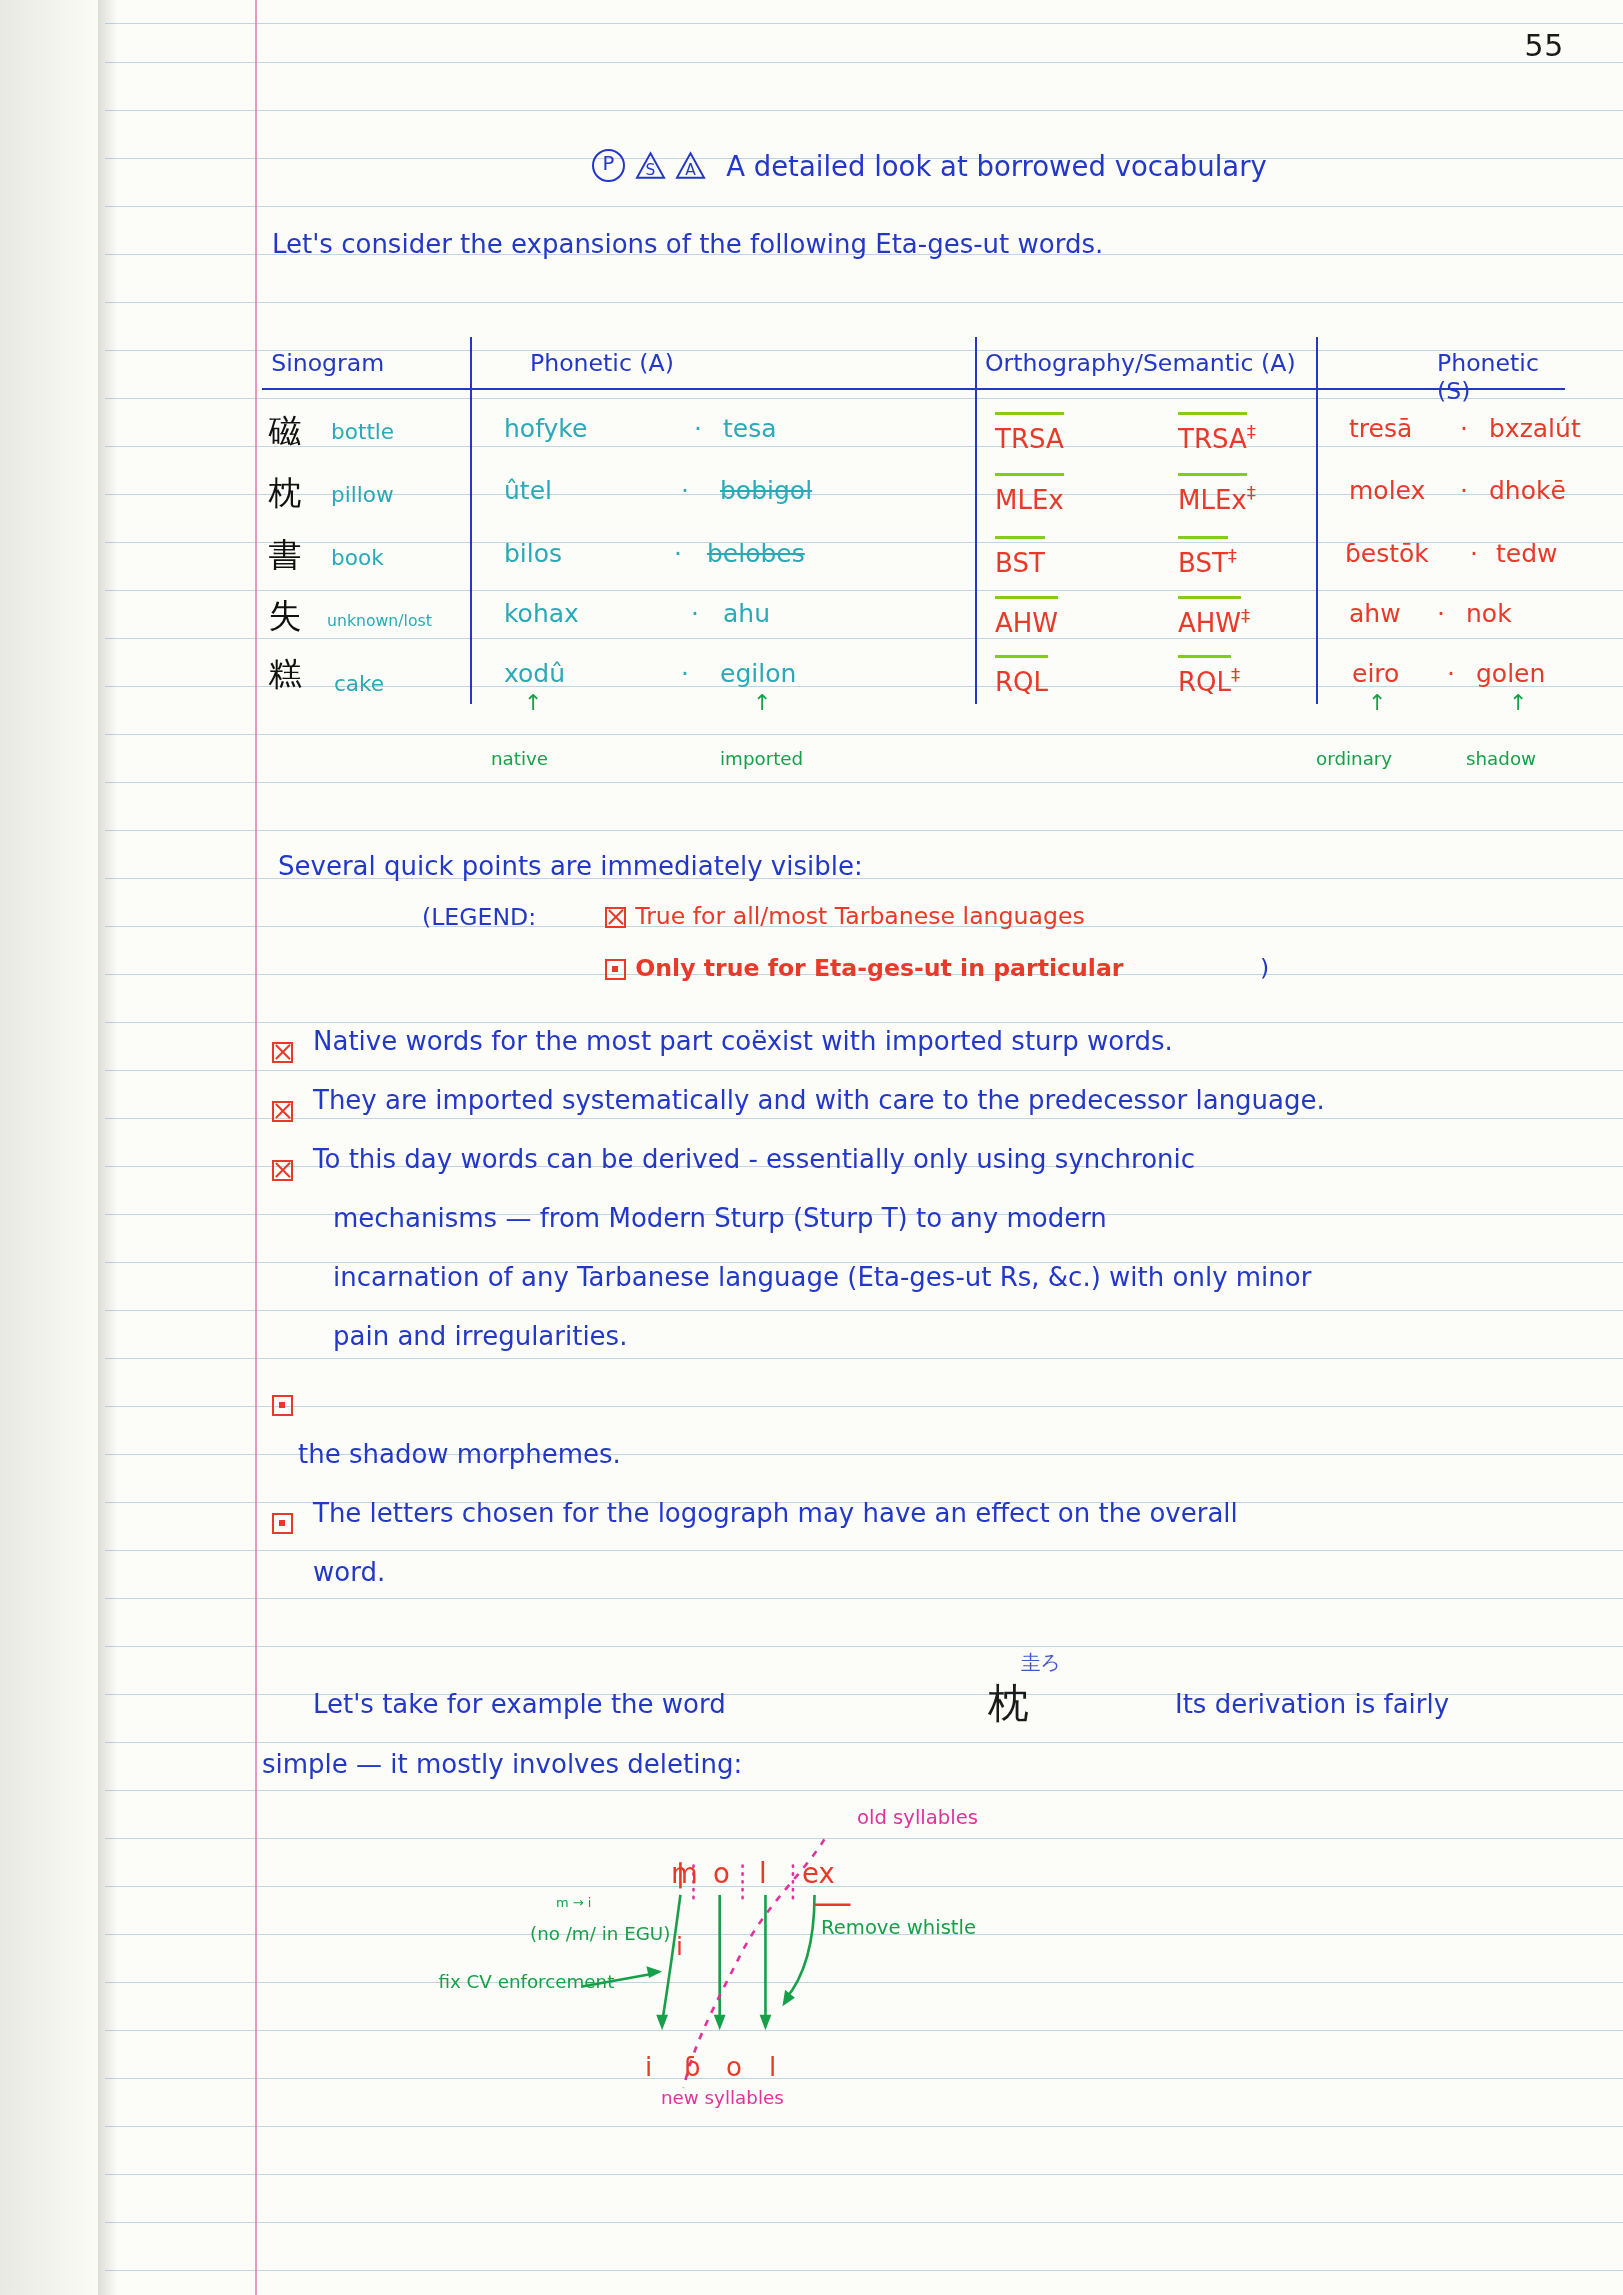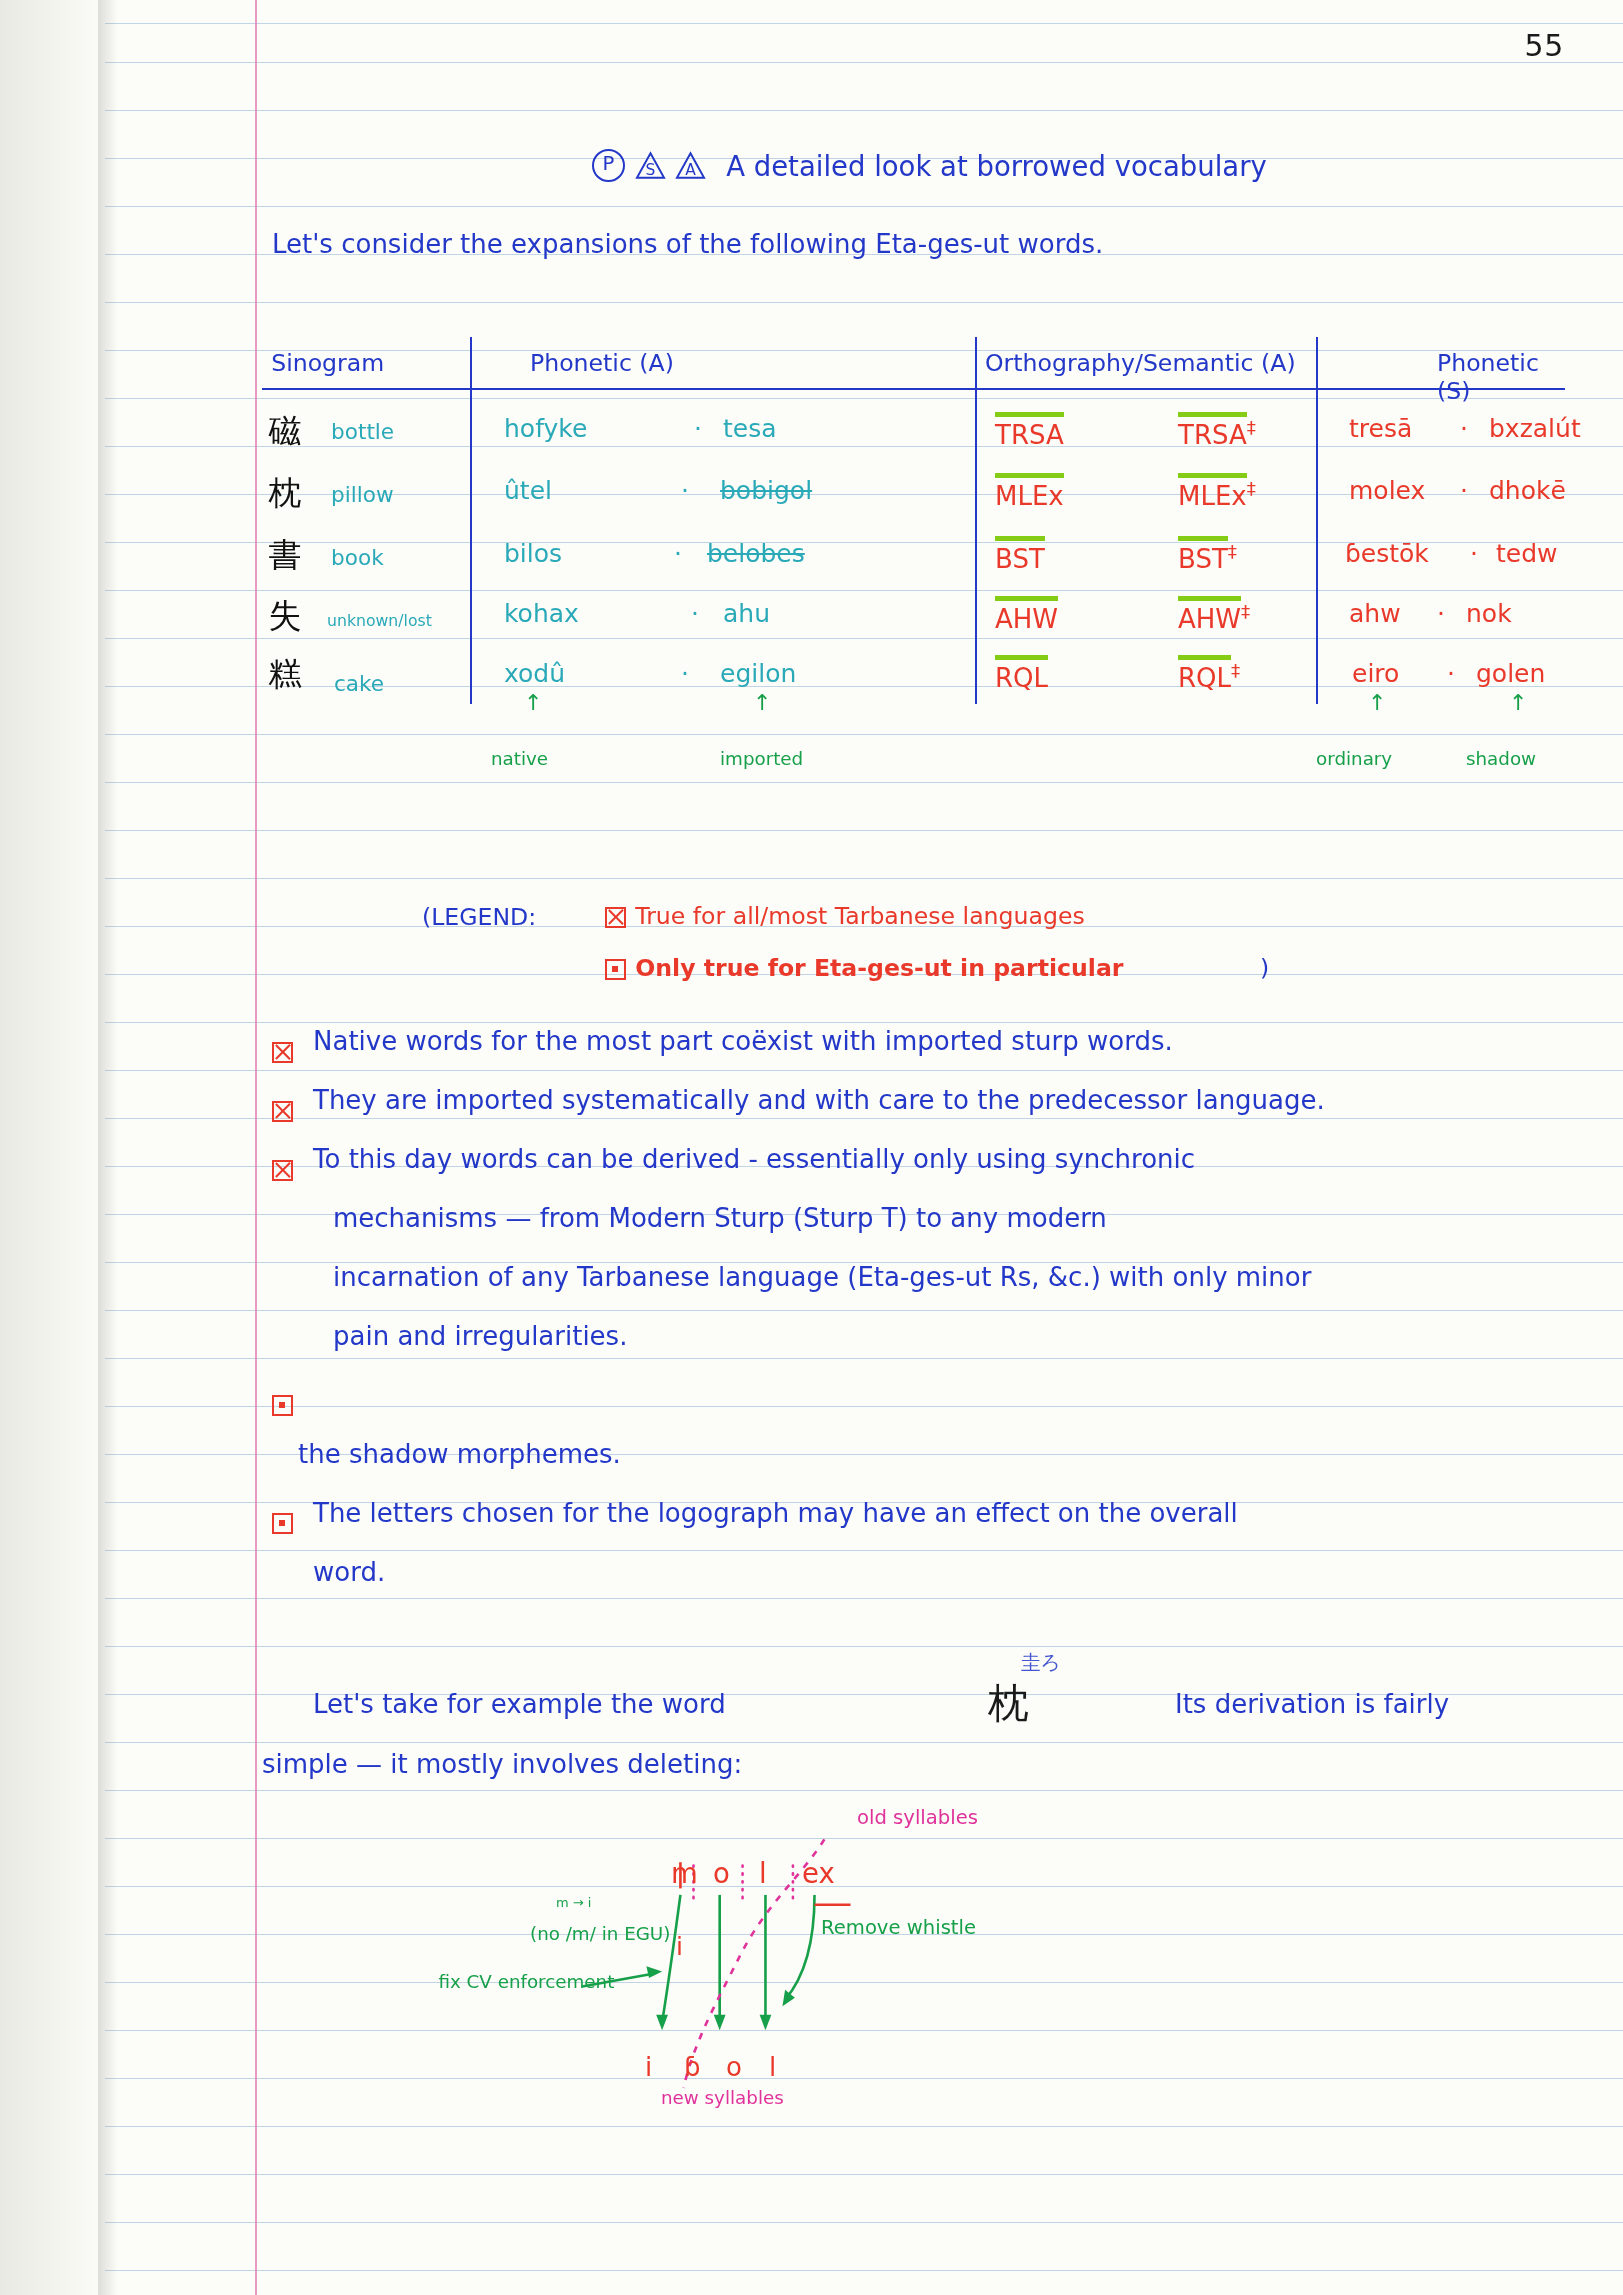--- a/index.html
+++ b/index.html
@@ -48,21 +48,21 @@
   
   #table{position:absolute;left:262px;top:337px;width:1303px;}
   .tbl-hrule{position:absolute;height:2px;background:#2338c8;}
   .tbl-vrule{position:absolute;width:2px;background:#2338c8;}
   .colhead{position:absolute;font-size:23.6px;color:#2338c8;}
   .sinogram{position:absolute;font-size:33px;color:#111;font-family:"DejaVu Sans", sans-serif;}
   .gloss{position:absolute;font-size:21.6px;color:#2aa9b8;}
   .gloss.small{font-size:15.7px;}
   .phon{position:absolute;font-size:25px;color:#2aa9b8;}
   .orth{position:absolute;font-size:26px;color:#e8392a;}
-  .orth .ov{border-top:5px solid #84cc16;padding-top:3px;display:inline-block;}
+  .orth .ov{border-top:3px solid #84cc16;padding-top:9px;display:inline-block;}
   .phon2{position:absolute;font-size:25px;color:#e8392a;}
   .strike{text-decoration:line-through;text-decoration-color:#2aa9b8;}
   .annot{position:absolute;font-size:18.3px;color:#17a04a;margin-top:28px;}
   .arrow-up{position:absolute;color:#17a04a;font-size:22px;}
   .dagger{font-size:18.3px;vertical-align:super;}
 
   
   .para{position:absolute;font-size:26px;color:#2338c8;}
   .legend{position:absolute;font-size:23.6px;}
   .box{display:inline-block;width:17px;height:17px;border:2px solid #e8392a;
@@ -180,20 +180,21 @@
     <div class="arrow-up" style="left:262px;top:353px;">↑</div>
     <div class="arrow-up" style="left:491px;top:353px;">↑</div>
     <div class="annot" style="left:229px;top:383px;">native</div>
     <div class="annot" style="left:458px;top:383px;">imported</div>
     <div class="arrow-up" style="left:1106px;top:353px;">↑</div>
     <div class="arrow-up" style="left:1247px;top:353px;">↑</div>
     <div class="annot" style="left:1054px;top:383px;">ordinary</div>
     <div class="annot" style="left:1204px;top:383px;">shadow</div>
   </div>
 
+  <div class="para" style="left:278px;top:851px;">Several quick points are immediately visible:</div>
 
   <div class="legend blue" style="left:422px;top:903px;">(LEGEND:</div>
   <div class="legend red" style="left:605px;top:902px;">
     <span class="box x"></span><span>True for all/most Tarbanese languages</span>
   </div>
   <div class="legend red" style="left:605px;top:954px;font-weight:bold;">
     <span class="box dot"></span><span>Only true for Eta-ges-ut in particular</span>
   </div>
   <div class="legend blue" style="left:1260px;top:954px;">)</div>
 

